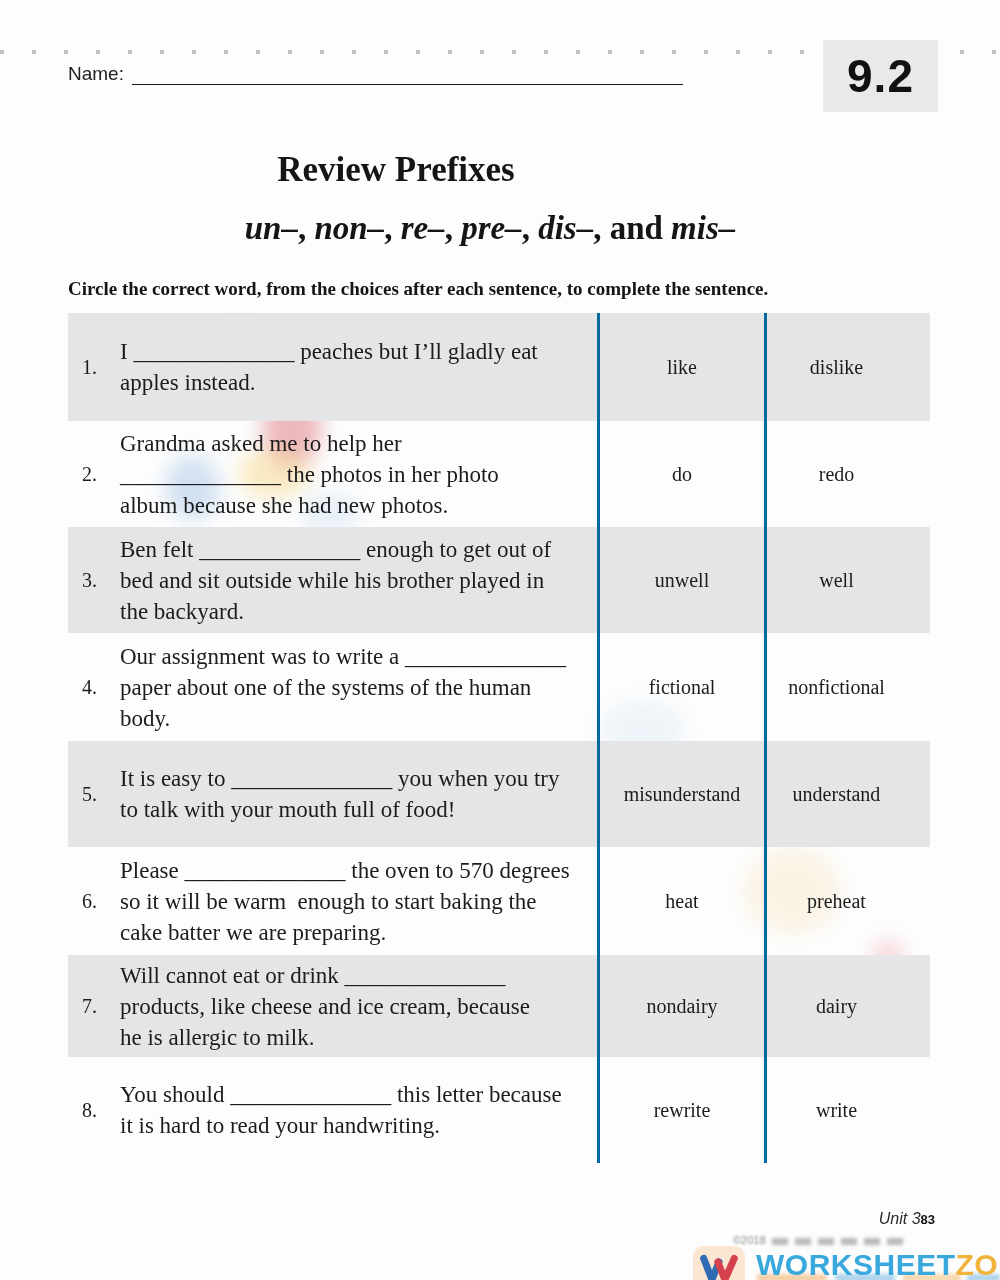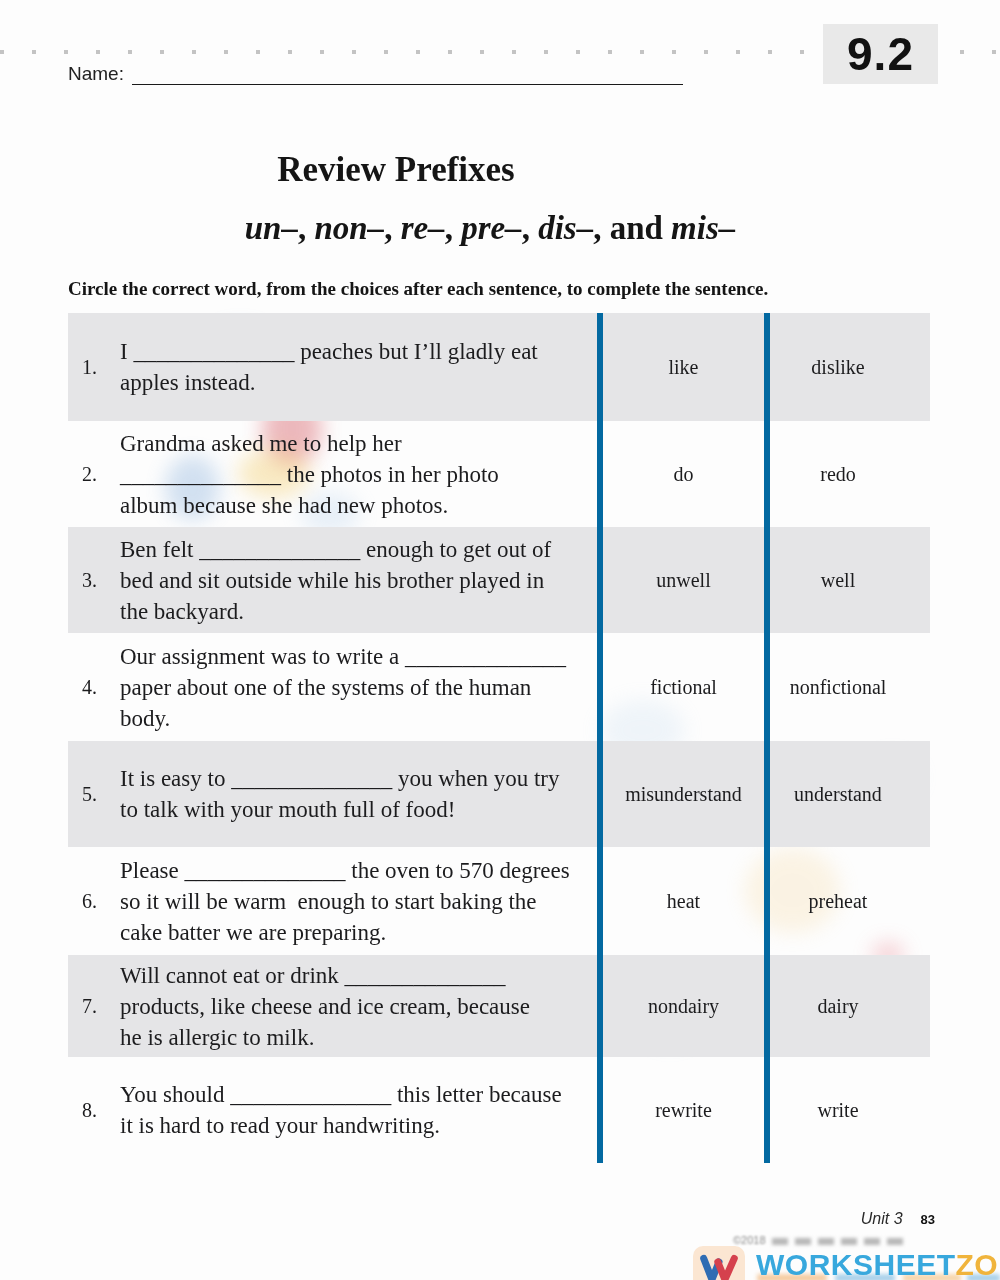--- a/index.html
+++ b/index.html
@@ -12,21 +12,21 @@
     color:#1c1c1e;
   }
   
   .perforation{
     position:absolute;left:0;top:50px;width:1000px;height:4px;
     background:repeating-linear-gradient(90deg,#b0b0b0 0 4px,transparent 4px 32px);
     opacity:.75;z-index:1;
   }
   
   .badge{
-    position:absolute;left:823px;top:24px;width:115px;height:60px;
+    position:absolute;left:823px;top:40px;width:115px;height:72px;
     background:var(--badge-bg,#e9e9e9);
     display:flex;align-items:center;justify-content:center;
     font-family:"Liberation Sans",sans-serif;font-weight:bold;font-size:46px;
     color:#111;z-index:2;letter-spacing:1px;
   }
   
   .name-row{
     position:absolute;left:68px;top:60px;width:615px;
     display:flex;align-items:flex-end;
     font-family:"Liberation Sans",sans-serif;font-size:19px;color:#222;z-index:2;
@@ -61,27 +61,27 @@
   .cell{box-sizing:border-box;}
   .sentence{
     width:529px;display:flex;align-items:center;
     padding-left:14px;
   }
   .num{width:38px;font-size:20px;color:#1c1c1e;flex:0 0 auto;}
   .lines{flex:1;}
   .sline{font-size:23px;line-height:31px;white-space:pre-wrap;color:#1c1c1e;}
   .choice{
     display:flex;align-items:center;justify-content:center;
-    border-left:6px solid #0369a1;font-size:20px;color:#1c1c1e;
+    border-left:3px solid #0369a1;font-size:20px;color:#1c1c1e;
   }
   .c1{width:167px;}
   .c2{width:142px;}
   
   .footer-ref{
-    position:absolute;top:1210px;right:65px;display:flex;align-items:baseline;gap:18px;
+    position:absolute;top:1210px;right:65px;display:flex;align-items:baseline;
     font-family:"Liberation Sans",sans-serif;z-index:2;
   }
   .unit{font-style:italic;font-size:16px;color:#2a2a2a;}
   .pagenum{font-weight:bold;font-size:13px;color:#111;}
   .copyright{
     position:absolute;left:733px;top:1234px;
     font-family:"Liberation Sans",sans-serif;font-size:11px;color:#8a8a8a;
     filter:blur(1.3px);z-index:2;white-space:nowrap;
   }
   .copyright::after{

